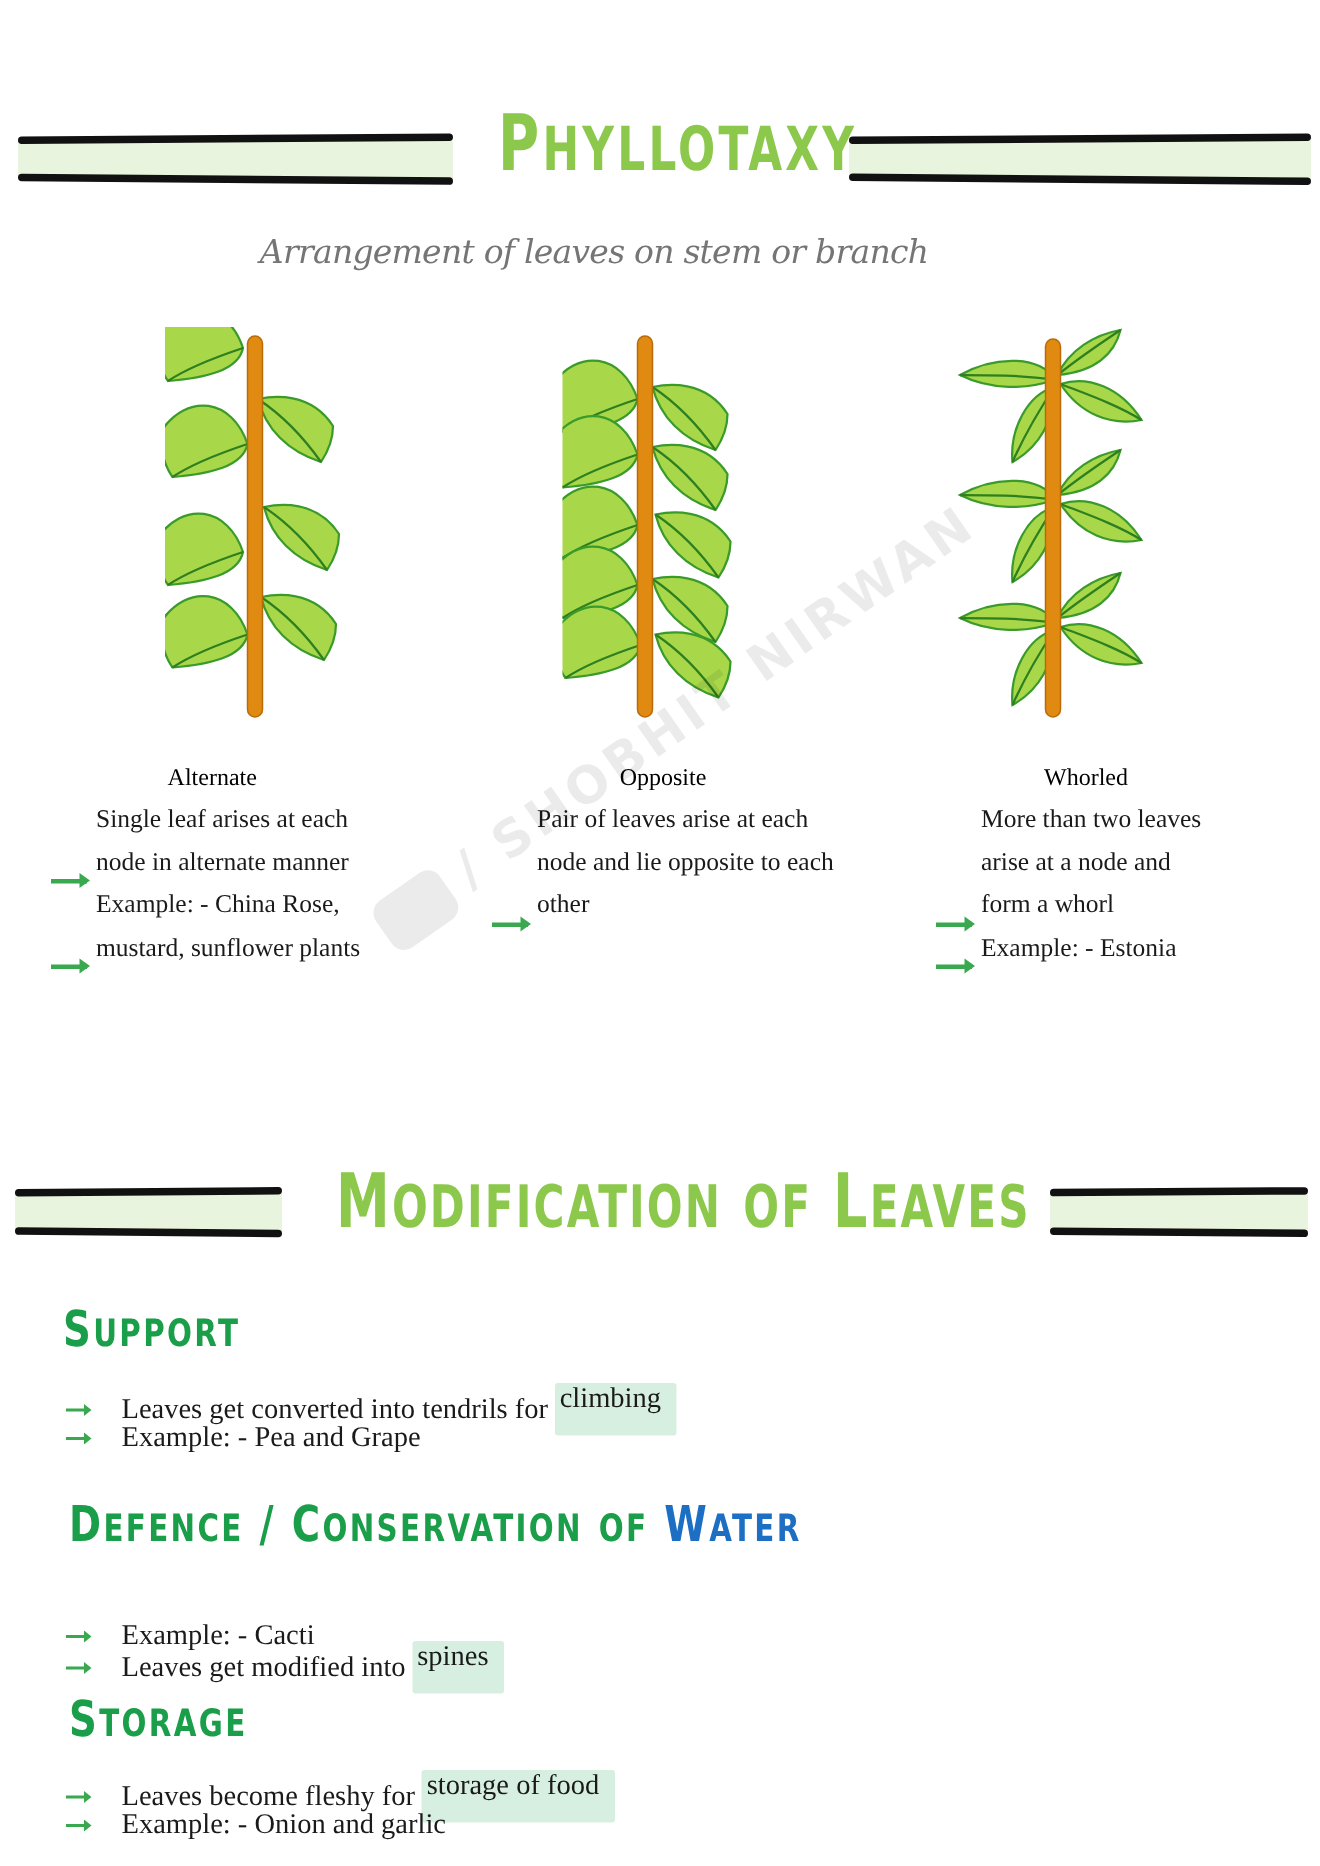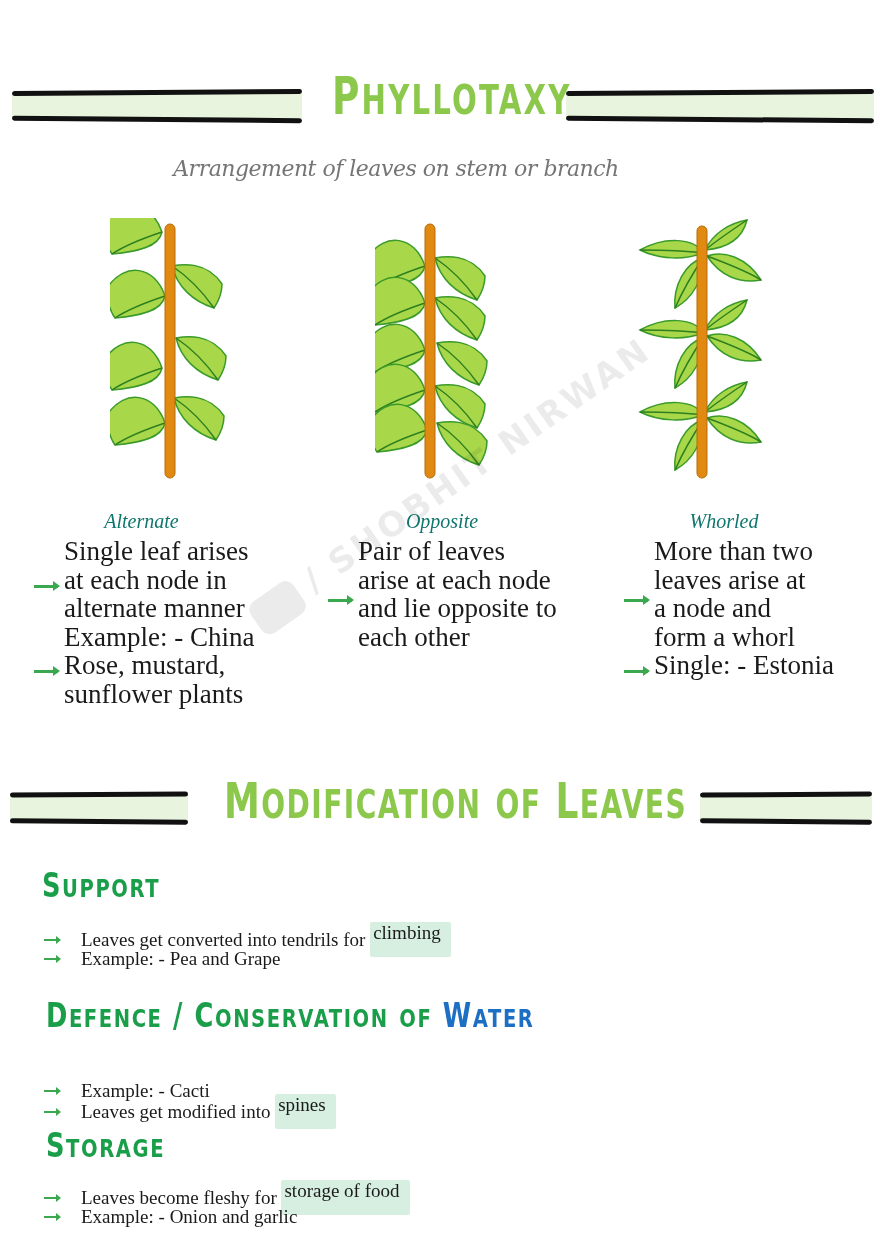--- a/index.html
+++ b/index.html
@@ -25,25 +25,24 @@
 
   .subtitle {
     position: absolute; left: 0; width: 792px; top: 156px; text-align: center;
     font-family: "DejaVu Serif", serif; font-style: italic; font-size: 22px; color: #757575;
     letter-spacing: -0.5px;
   }
 
   
   .col { position: absolute; top: 510px; }
   .col-title {
-    color: #0f766e; font-size: 20px; font-family: "Liberation Serif", serif; text-align: center;
+    color: #000000; font-size: 16px; font-family: "Liberation Serif", serif; text-align: center;
     margin-bottom: 4px;
-    font-style: italic;
-  }
-  .bullet { display: flex; align-items: center; font-family: "Liberation Serif", serif; font-size: 27px; line-height: 28.5px; color: #1a1a1a; }
+  }
+  .bullet { display: flex; align-items: flex-end; font-family: "Liberation Serif", serif; font-size: 17px; line-height: 28.5px; color: #1a1a1a; }
   .arrow { width: 24px; flex: 0 0 24px; margin-right: 6px; margin-top: 13px; position: relative; height: 3px; background: #3aa84f; }
   .arrow::after { content: ""; position: absolute; right: -2px; top: -4px; border-left: 7px solid #3aa84f; border-top: 5.5px solid transparent; border-bottom: 5.5px solid transparent; }
 
   
   .sec-title {
     position: absolute; left: 42px; color: #1a9e4a; font-family: "DejaVu Sans", sans-serif; font-weight: bold;
     text-transform: uppercase; transform: scaleX(0.78); transform-origin: left center; letter-spacing: 2px; white-space: nowrap;
   }
   .sec-title .sc { font-size: 0.76em; }
   .sec-title .blue { color: #1d6fc4; }
@@ -164,21 +163,21 @@
 </div>
 
 <div class="col" style="left:624px; width:220px;">
   <div class="col-title" style="padding-right:20px;">Whorled</div>
   <div class="bullet">
       <span class="arrow"></span>
       <span style="max-width:160px;">More than two leaves arise at a node and form a whorl</span>
     </div>
   <div class="bullet">
       <span class="arrow"></span>
-      <span>Single: - Estonia</span>
+      <span>Example: - Estonia</span>
     </div>
 </div>
 
 <div class="watermark"><span class="wm-icon"></span><span>/ SHOBHIT NIRWAN</span></div>
 
 <div class="band" style="left:10px; top:786px; width:178px; height:44px;">
   <div class="fill"></div>
     <div class="stroke top"></div>
     <div class="stroke bot"></div>
 </div>

